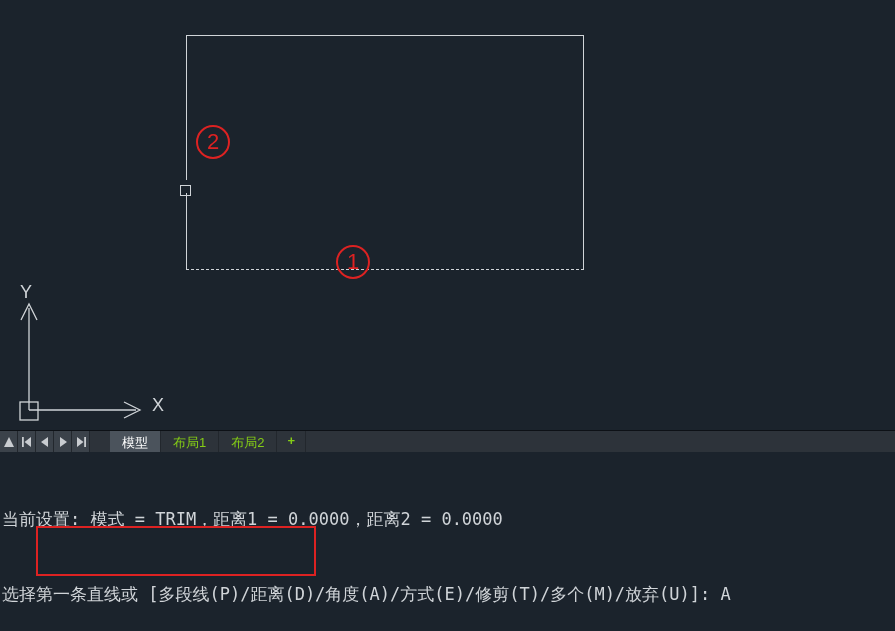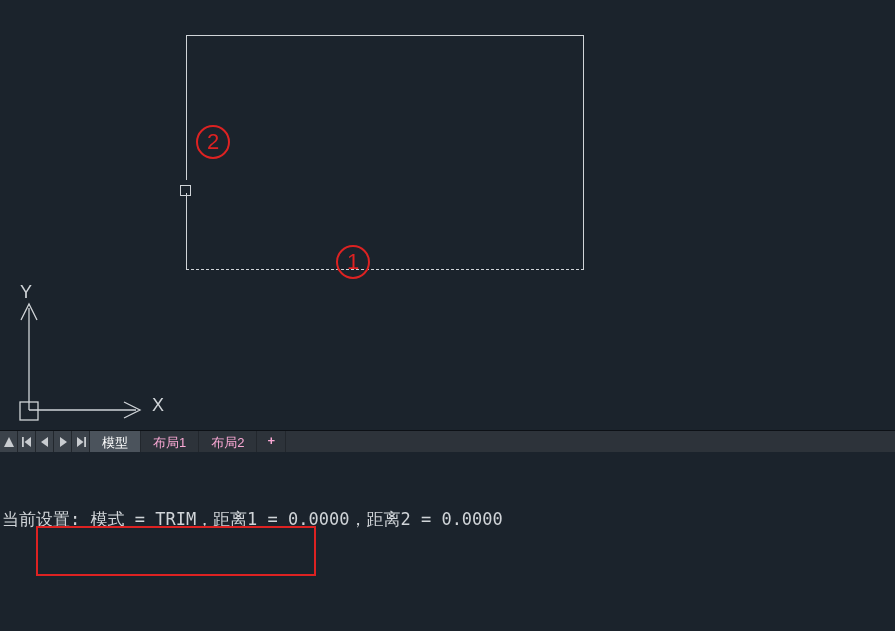--- a/index.html
+++ b/index.html
@@ -76,28 +76,29 @@
   .nav-btns { display:flex; }
   .nav-btn {
     width:18px; display:flex; align-items:center; justify-content:center;
     color:#c9ccd0; background:#3b424a;
     border-right:1px solid #22272d;
     cursor:pointer;
   }
   .nav-btn svg { width:10px; height:10px; fill:#c9ccd0; }
   .tab {
     padding: 3px 12px 0 12px;
-    color:#f9a8d4;
+    color:#84cc16;
     border-right:1px solid #22272d;
     cursor:pointer;
     background:#2d333a;
   }
   .tab.active {
     background:#4b535c;
     color:#fff;
+    margin-left:20px;
   }
   .tab.plus { padding:2px 10px 0 10px; font-weight:bold; }
 
   
   .cmd {
     position:absolute; left:0; top:452px;
     width:895px; height:179px;
     background:#1b232c;
     color:#d0d4d8;
     font-family: "SimSun", "Microsoft YaHei", monospace;
@@ -176,20 +177,21 @@
     </div>
   </div>
   <div class="tab active">模型</div>
   <div class="tab">布局1</div>
   <div class="tab">布局2</div>
   <div class="tab plus">+</div>
 </div>
 
 <div class="cmd">
   <span class="line">当前设置: 模式 = TRIM，距离1 = 0.0000，距离2 = 0.0000</span>
+  <span class="line">选择第一条直线或 [多段线(P)/距离(D)/角度(A)/方式(E)/修剪(T)/多个(M)/放弃(U)]: A</span>
   
   
   
   
   
 </div>
 
 <div class="redbox" style="left:36px; top:526px; width:280px; height:50px;"></div>
 
 </body></html>

